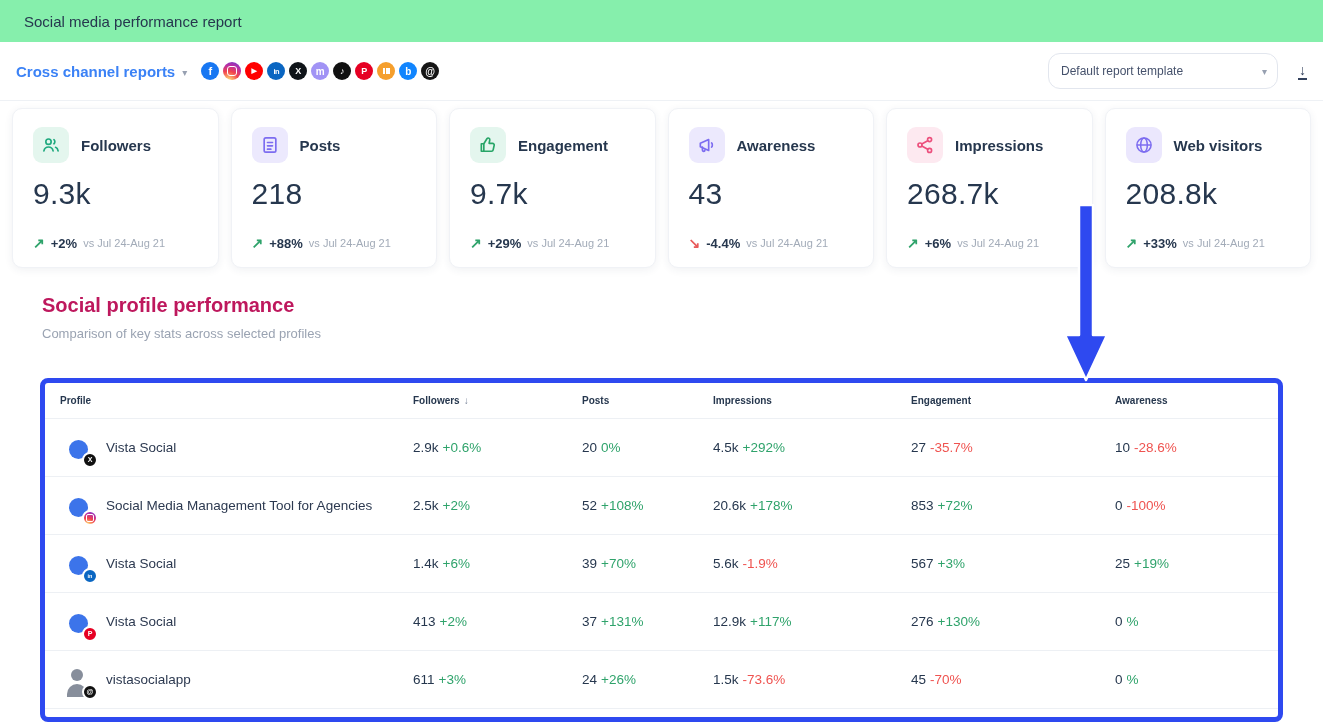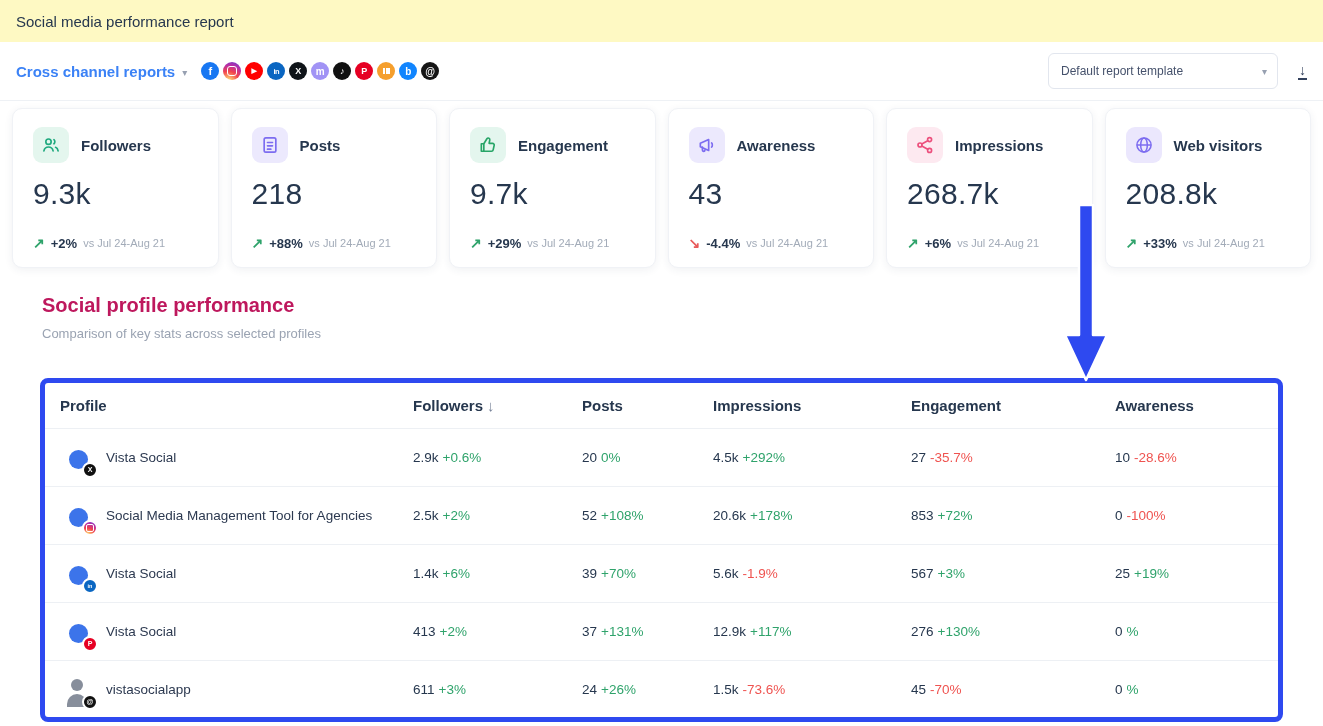--- a/index.html
+++ b/index.html
@@ -1,20 +1,20 @@
 <!DOCTYPE html>
 <html><head>
 <meta charset="utf-8">
 <style>
   * { margin:0; padding:0; box-sizing:border-box; }
   body { font-family:"Liberation Sans", sans-serif; background:#fff; }
   .page { position:relative; width:1323px; height:726px; background:#fff; overflow:hidden; color:#26374e; }
 
   
-  .topbar { height:42px; background:#fef9c3; display:flex; align-items:center; padding:0 16px; }
+  .topbar { height:42px; background:#86efac; display:flex; align-items:center; padding:0 24px; }
   .topbar-title { font-size:15px; color:#26374e; }
 
   
   .toolbar { height:58px; background:#fff; display:flex; align-items:center; padding:0 16px; box-shadow:0 1px 0 #eef1f5; }
   .reports-dd { display:flex; align-items:center; cursor:pointer; }
   .reports-label { font-size:15px; font-weight:bold; color:#3b82f6; }
   .chev { color:#97a0b1; font-size:10px; margin:2px 8px 0 7px; }
   .nets { display:flex; align-items:center; gap:4px; margin-left:6px; }
   .nico { width:18px; height:18px; border-radius:50%; display:flex; align-items:center; justify-content:center; color:#fff; font-weight:bold; cursor:pointer; }
   .n-fb { background:#1877f2; } .n-fb::after { content:"f"; font-size:11px; }
@@ -25,21 +25,21 @@
   .n-x { background:#0f1419; } .n-x::after { content:"X"; font-size:9px; }
   .n-ma { background:#a193f5; } .n-ma::after { content:"m"; font-size:10px; }
   .n-tt { background:#111; } .n-tt::after { content:"♪"; font-size:9px; }
   .n-pi { background:#e60023; } .n-pi::after { content:"P"; font-size:9px; }
   .n-gb { background:#f59f2d; } .n-gb::after { content:""; width:7px; height:6px;
     background:linear-gradient(to right,#fff 0 2px,transparent 2px 2.6px,#fff 2.6px 4.6px,transparent 4.6px 5.2px,#fff 5.2px 7px); }
   .n-bs { background:#1185fe; } .n-bs::after { content:"b"; font-size:10px; }
   .n-th { background:#161616; } .n-th::after { content:"@"; font-size:10px; }
 
   .toolbar-right { margin-left:auto; display:flex; align-items:center; gap:20px; }
-  .select { width:230px; height:36px; border:1px solid #e2e6ee; border-radius:6px; display:flex; align-items:center; justify-content:space-between; padding:0 10px 0 12px; font-size:12px; color:#45516b; cursor:pointer; background:#fff; }
+  .select { width:230px; height:36px; border:1px solid #e2e6ee; border-radius:12px; display:flex; align-items:center; justify-content:space-between; padding:0 10px 0 12px; font-size:12px; color:#45516b; cursor:pointer; background:#fff; }
   .select .chev { margin:0; }
   .datebox { width:158px; height:36px; border:1px solid #e2e6ee; border-radius:4px; display:flex; align-items:center; justify-content:center; font-size:11.5px; color:#2c3950; cursor:pointer; background:#fff; }
   .dl { color:#33415c; font-size:14px; font-weight:bold; border-bottom:2px solid #33415c; padding:0 1px 1px; line-height:1; cursor:pointer; }
 
   
   .cards { display:flex; gap:12px; padding:8px 12px 0; }
   .card { flex:1; height:160px; background:#fff; border:1px solid #f0f2f6; border-radius:10px; box-shadow:0 2px 8px rgba(40,50,80,0.07); padding:18px 20px 16px; display:flex; flex-direction:column; }
   .card-head { display:flex; align-items:center; gap:12px; }
   .cicon { width:36px; height:36px; border-radius:9px; display:flex; align-items:center; justify-content:center; flex-shrink:0; }
   .cicon svg { width:20px; height:20px; }
@@ -56,21 +56,21 @@
   .ccompare { font-size:11px; color:#a2abb8; }
 
   
   .section { margin:26px 0 0 42px; }
   .stitle { font-size:20px; font-weight:bold; color:#be185d; }
   .ssub { font-size:13px; color:#9aa3b2; margin-top:9px; }
 
   
   .twrap { position:absolute; left:40px; right:40px; top:378px; bottom:4px; border:5px solid #2e49f0; border-radius:8px; background:#fff; overflow:hidden; }
   .grid { display:grid; grid-template-columns:353px 169px 131px 198px 204px 1fr; align-items:center; padding:0 15px; }
-  .thead { height:46px; border-bottom:1px solid #edf0f4; font-size:15px; font-weight:bold; color:#26374e; }
+  .thead { height:36px; border-bottom:1px solid #edf0f4; font-size:10px; font-weight:bold; color:#26374e; }
   .hcell { cursor:pointer; }
   .sort { color:#7a859a; font-weight:normal; margin-left:4px; }
   .trow { height:58px; border-bottom:1px solid #edf0f4; font-size:13.5px; }
   .profile { display:flex; align-items:center; gap:12px; }
   .avatar-wrap { position:relative; width:34px; height:34px; flex-shrink:0; }
   .avatar { width:34px; height:34px; border-radius:50%; overflow:hidden; position:relative; }
   .avatar.vista { background:linear-gradient(135deg,#6fa1f7 0%,#2b59d8 75%); }
   .avatar.vista::before { content:""; position:absolute; left:4px; top:4px; width:20px; height:20px; border-radius:50%; background:#fff; }
   .avatar.vista::after { content:""; position:absolute; left:9px; top:9px; width:19px; height:19px; border-radius:50%; background:#3c74ea; }
   .avatar.person { background:#c3c8d1; }

